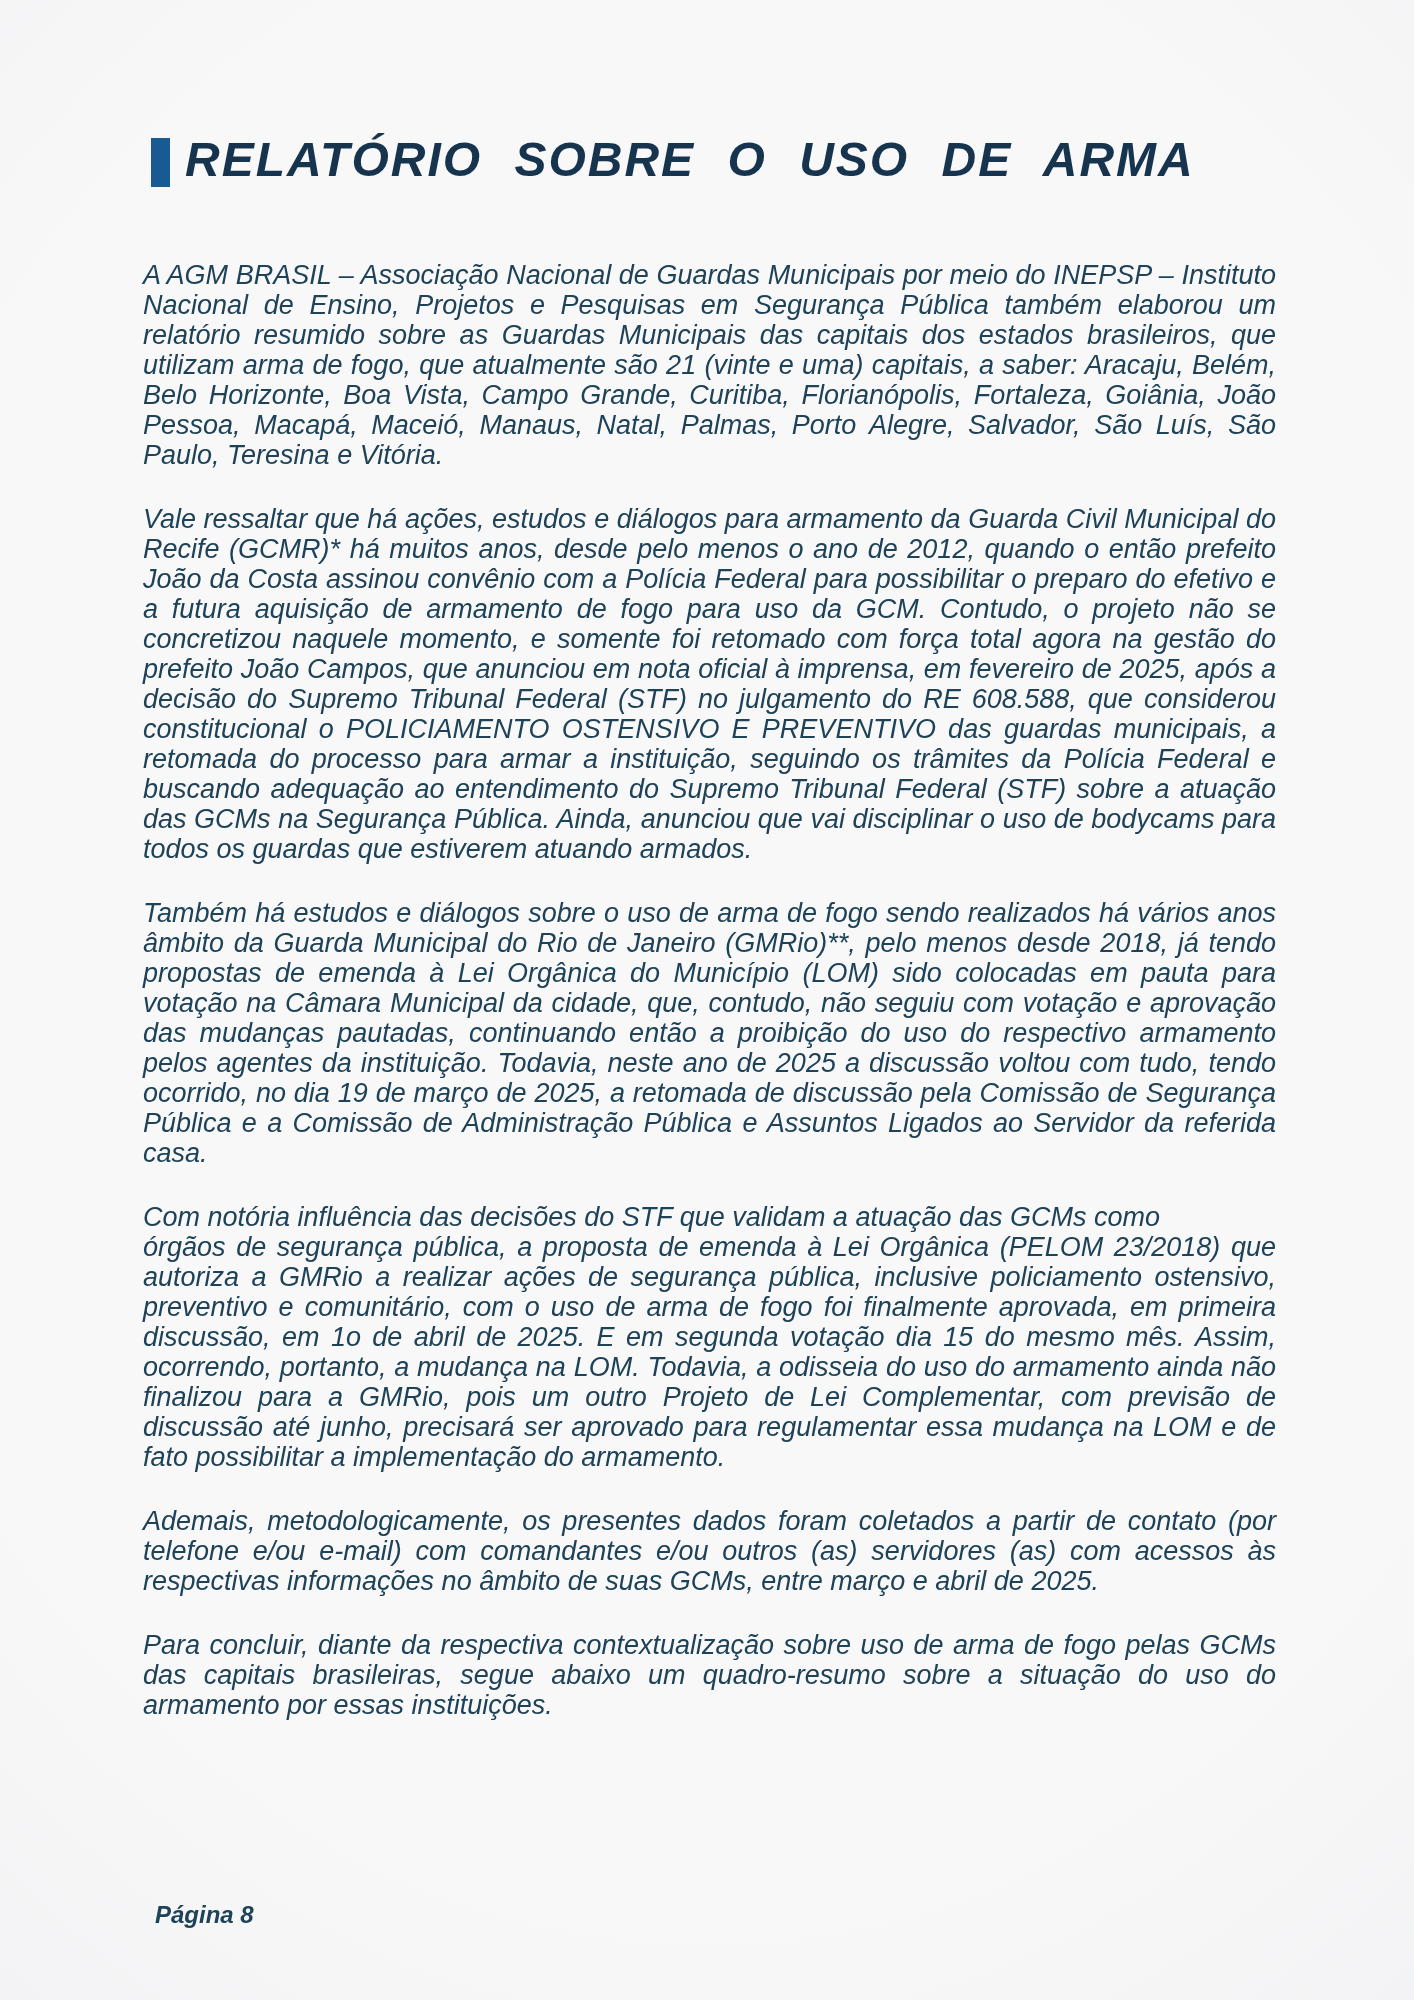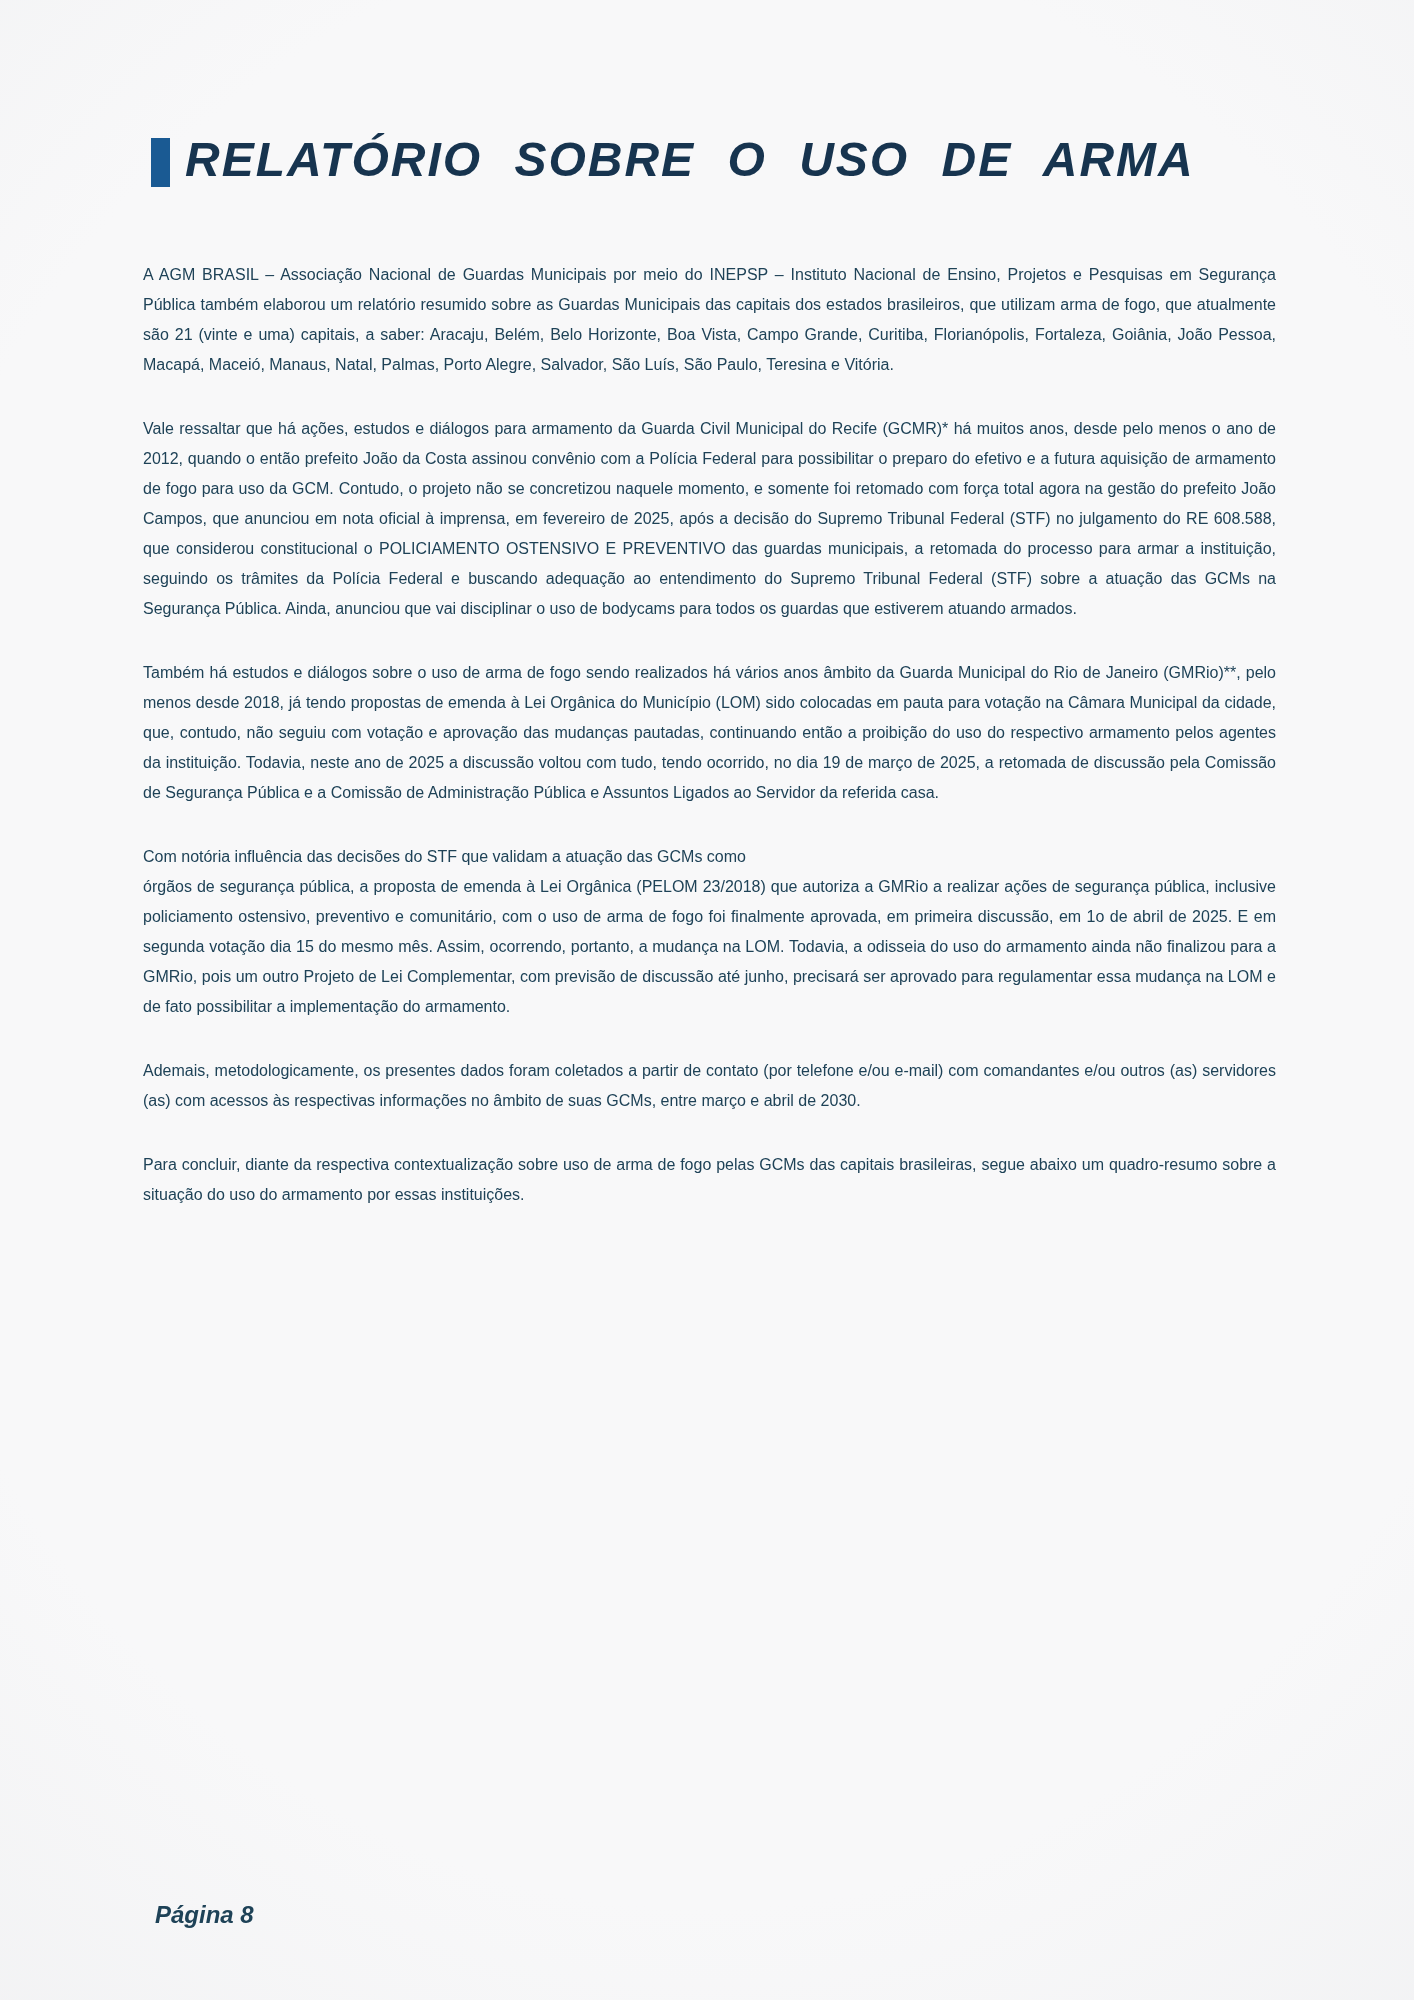--- a/index.html
+++ b/index.html
@@ -48,22 +48,23 @@
     word-spacing: 17px;
     color: var(--title-text);
   }
   .title-line { display: block; }
   .title-line.second { margin-left: -42px; }
   .content {
     margin: 68px 138px 0 143px;
   }
   .content p {
     margin: 0 0 34px 0;
-    font-size: 16px;
+    font-size: 27px;
     line-height: 30px;
+    font-style: italic;
     text-align: justify;
     white-space: pre-line;
     color: var(--body-text);
   }
   .content p:last-child { margin-bottom: 13px; }
   .page-footer {
     position: absolute;
     left: 143px;
     top: 1900px;
     font-size: 24px;
@@ -85,21 +86,21 @@
       <span class="title-line first">RELATÓRIO SOBRE O USO DE ARMA</span>
     </h1>
   </header>
 
   <main class="content">
     <p>A AGM BRASIL – Associação Nacional de Guardas Municipais por meio do INEPSP – Instituto Nacional de Ensino, Projetos e Pesquisas em Segurança Pública também elaborou um relatório resumido sobre as Guardas Municipais das capitais dos estados brasileiros, que utilizam arma de fogo, que atualmente são 21 (vinte e uma) capitais, a saber: Aracaju, Belém, Belo Horizonte, Boa Vista, Campo Grande, Curitiba, Florianópolis, Fortaleza, Goiânia, João Pessoa, Macapá, Maceió, Manaus, Natal, Palmas, Porto Alegre, Salvador, São Luís, São Paulo, Teresina e Vitória.</p>
     <p>Vale ressaltar que há ações, estudos e diálogos para armamento da Guarda Civil Municipal do Recife (GCMR)* há muitos anos, desde pelo menos o ano de 2012, quando o então prefeito João da Costa assinou convênio com a Polícia Federal para possibilitar o preparo do efetivo e a futura aquisição de armamento de fogo para uso da GCM. Contudo, o projeto não se concretizou naquele momento, e somente foi retomado com força total agora na gestão do prefeito João Campos, que anunciou em nota oficial à imprensa, em fevereiro de 2025, após a decisão do Supremo Tribunal Federal (STF) no julgamento do RE 608.588, que considerou constitucional o POLICIAMENTO OSTENSIVO E PREVENTIVO das guardas municipais, a retomada do processo para armar a instituição, seguindo os trâmites da Polícia Federal e buscando adequação ao entendimento do Supremo Tribunal Federal (STF) sobre a atuação das GCMs na Segurança Pública. Ainda, anunciou que vai disciplinar o uso de bodycams para todos os guardas que estiverem atuando armados.</p>
     <p>Também há estudos e diálogos sobre o uso de arma de fogo sendo realizados há vários anos âmbito da Guarda Municipal do Rio de Janeiro (GMRio)**, pelo menos desde 2018, já tendo propostas de emenda à Lei Orgânica do Município (LOM) sido colocadas em pauta para votação na Câmara Municipal da cidade, que, contudo, não seguiu com votação e aprovação das mudanças pautadas, continuando então a proibição do uso do respectivo armamento pelos agentes da instituição. Todavia, neste ano de 2025 a discussão voltou com tudo, tendo ocorrido, no dia 19 de março de 2025, a retomada de discussão pela Comissão de Segurança Pública e a Comissão de Administração Pública e Assuntos Ligados ao Servidor da referida casa.</p>
     <p>Com notória influência das decisões do STF que validam a atuação das GCMs como
 órgãos de segurança pública, a proposta de emenda à Lei Orgânica (PELOM 23/2018) que autoriza a GMRio a realizar ações de segurança pública, inclusive policiamento ostensivo, preventivo e comunitário, com o uso de arma de fogo foi finalmente aprovada, em primeira discussão, em 1o de abril de 2025. E em segunda votação dia 15 do mesmo mês. Assim, ocorrendo, portanto, a mudança na LOM. Todavia, a odisseia do uso do armamento ainda não finalizou para a GMRio, pois um outro Projeto de Lei Complementar, com previsão de discussão até junho, precisará ser aprovado para regulamentar essa mudança na LOM e de fato possibilitar a implementação do armamento.</p>
-    <p>Ademais, metodologicamente, os presentes dados foram coletados a partir de contato (por telefone e/ou e-mail) com comandantes e/ou outros (as) servidores (as) com acessos às respectivas informações no âmbito de suas GCMs, entre março e abril de 2030.</p>
+    <p>Ademais, metodologicamente, os presentes dados foram coletados a partir de contato (por telefone e/ou e-mail) com comandantes e/ou outros (as) servidores (as) com acessos às respectivas informações no âmbito de suas GCMs, entre março e abril de 2025.</p>
     <p>Para concluir, diante da respectiva contextualização sobre uso de arma de fogo pelas GCMs das capitais brasileiras, segue abaixo um quadro-resumo sobre a situação do uso do armamento por essas instituições.</p>
   </main>
 
   <footer class="page-footer">
     <span>Página 8</span>
   </footer>
 
 </div>
 
 </body></html>

